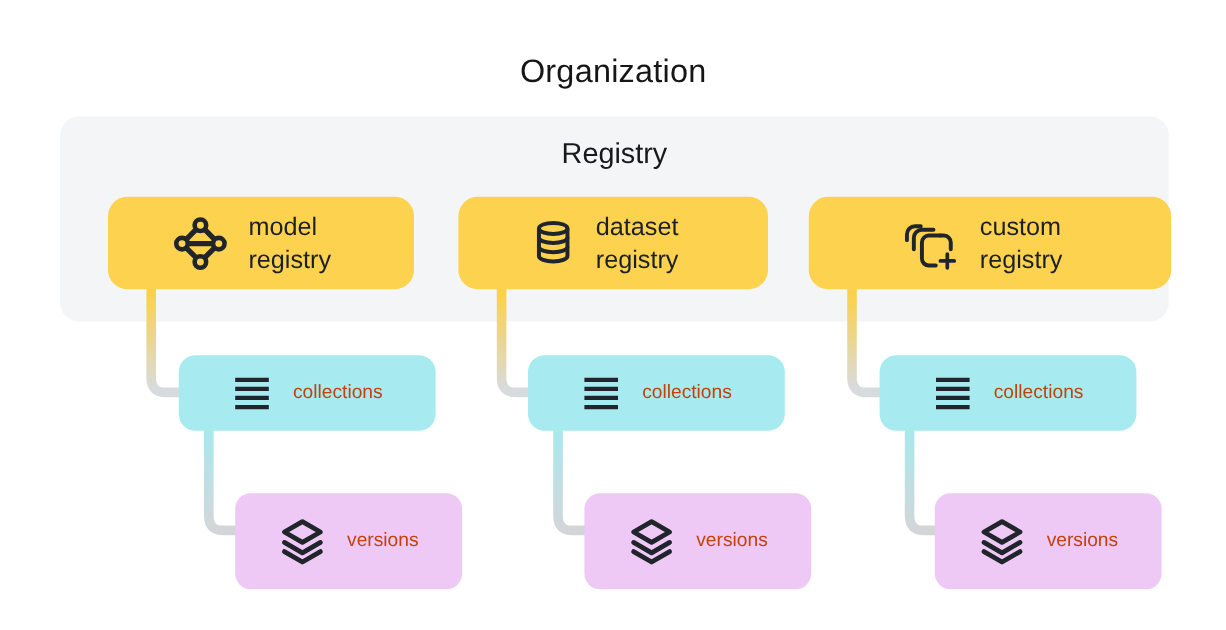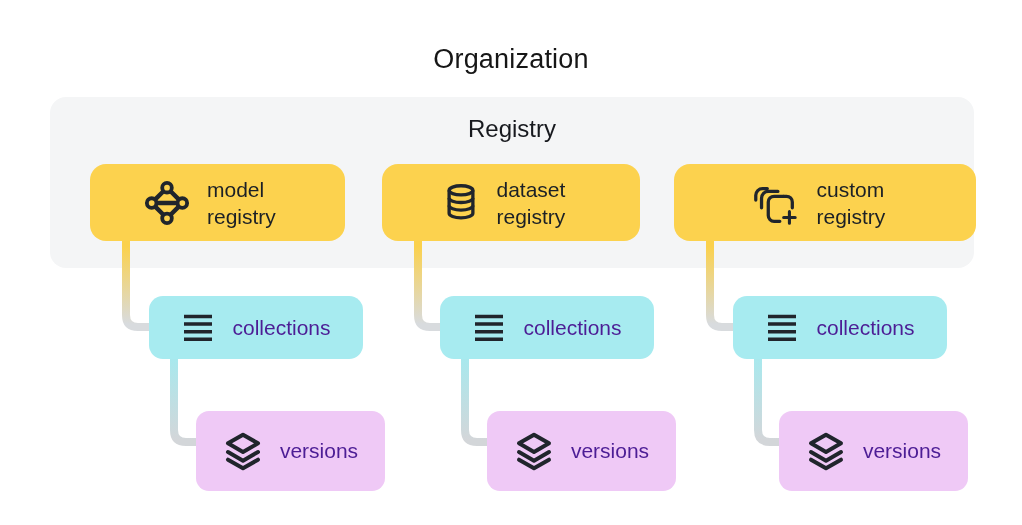--- a/index.html
+++ b/index.html
@@ -27,21 +27,21 @@
   .collections-node{top:296px;height:63px;border-radius:14px;background:var(--collections-box,#A7EBF0);}
   #col-col1{left:149px;width:214px;}
   #col-col2{left:440px;width:214px;}
   #col-col3{left:733px;width:214px;}
 
   .versions-node{top:411px;height:80px;border-radius:13px;background:var(--versions-box,#EFC9F6);}
   #ver-col1{left:196px;width:189px;}
   #ver-col2{left:487px;width:189px;}
   #ver-col3{left:779px;width:189px;}
 
-  .node-label{font-size:21px;color:#4c1d95;white-space:nowrap;}
+  .node-label{font-size:16px;color:#c2410c;white-space:nowrap;}
   .icon svg{display:block;}
 </style>
 </head>
 <body>
 
 <div class="canvas">
 
   <div class="title">Organization</div>
 
   <div class="registry-group">

